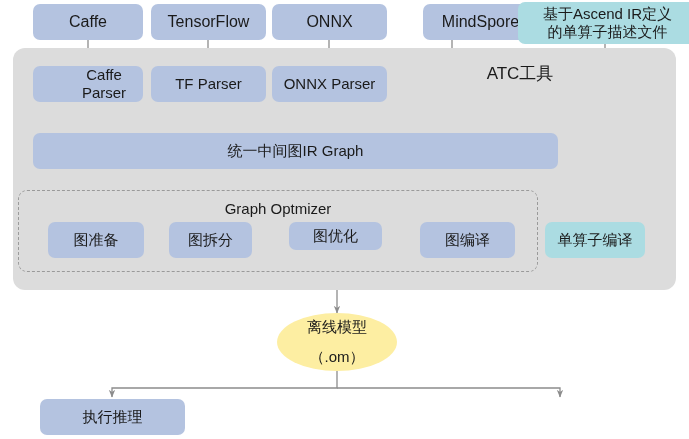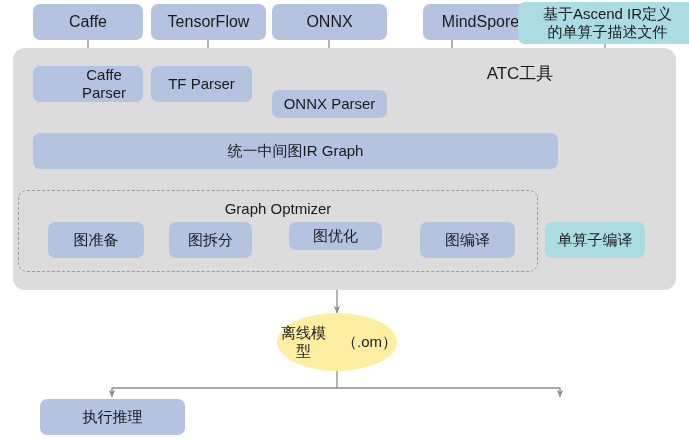--- a/index.html
+++ b/index.html
@@ -59,21 +59,21 @@
     text-align: center;
   }
   .ellipse {
     position: absolute;
     box-sizing: border-box;
     background: #fdeea2;
     border-radius: 50%;
     display: flex;
     align-items: center;
     justify-content: center;
-    flex-direction: row;
+    flex-direction: column;
     text-align: center;
     line-height: 1.2;
     z-index: 3;
     color: #1a1a1a;
     gap: 12px;
   }
   .fs15 { font-size: 15px; }
   .fs16 { font-size: 16px; }
   .fs17 { font-size: 17px; }
 </style>
@@ -125,22 +125,22 @@
   </svg>
 
   <div class="node blue fs16" style="left:33px; top:4px; width:110px; height:36px;">Caffe</div>
   <div class="node blue fs16" style="left:151px; top:4px; width:115px; height:36px;text-align:center;">TensorFlow</div>
   <div class="node blue fs16" style="left:272px; top:4px; width:115px; height:36px;">ONNX</div>
   <div class="node blue fs16" style="left:395px; top:4px; width:115px; height:36px;margin-left:28px;">MindSpore</div>
   <div class="node teal fs15" style="left:518px; top:2px; width:179px; height:42px;">基于Ascend IR定义
 的单算子描述文件</div>
 
   <div class="node blue fs15" style="left:33px; top:66px; width:110px; height:36px;padding-left:32px;">Caffe Parser</div>
-  <div class="node blue fs15" style="left:151px; top:66px; width:101px; height:36px;">TF Parser</div>
-  <div class="node blue fs15" style="left:272px; top:66px; width:115px; height:28px;margin-top:24px;">ONNX Parser</div>
+  <div class="node blue fs15" style="left:151px; top:66px; width:115px; height:36px;">TF Parser</div>
+  <div class="node blue fs15" style="left:272px; top:66px; width:115px; height:36px;">ONNX Parser</div>
 
   <div class="node blue fs15" style="left:33px; top:133px; width:525px; height:36px;">统一中间图IR Graph</div>
 
   <div class="node blue fs15" style="left:48px; top:222px; width:96px; height:36px;">图准备</div>
   <div class="node blue fs15" style="left:169px; top:222px; width:83px; height:36px;">图拆分</div>
   <div class="node blue fs15" style="left:289px; top:222px; width:93px; height:28px;">图优化</div>
   <div class="node blue fs15" style="left:420px; top:222px; width:95px; height:36px;">图编译</div>
 
   <div class="node teal fs15" style="left:545px; top:222px; width:100px; height:36px;">单算子编译</div>
 

